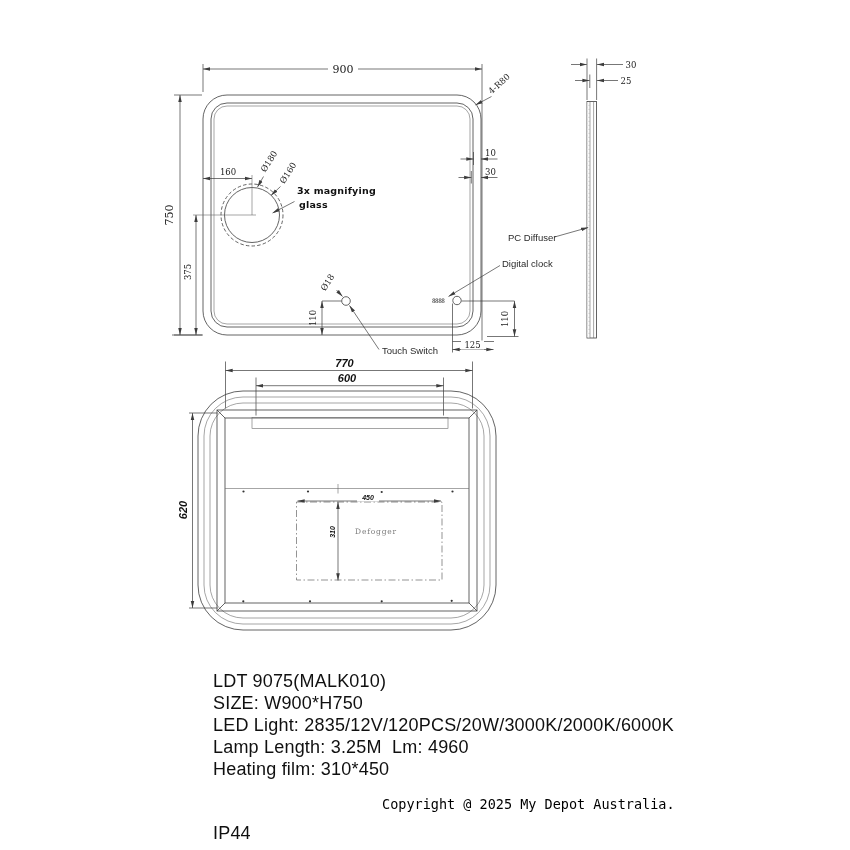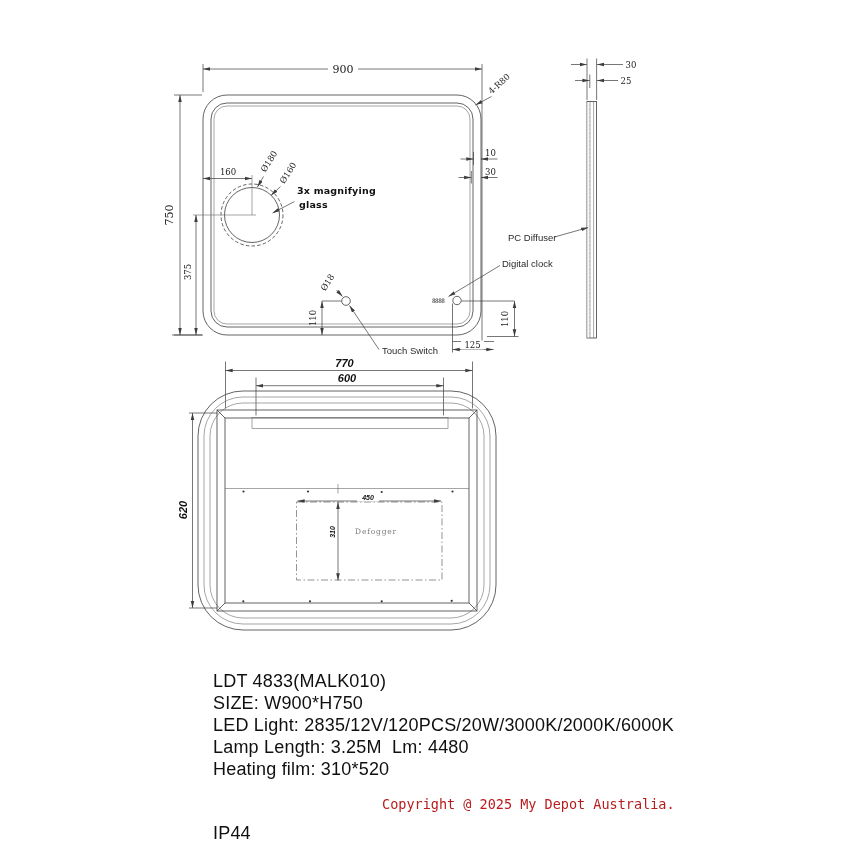--- a/index.html
+++ b/index.html
@@ -13,21 +13,21 @@
   .dtL{font-family:"DejaVu Serif",serif;font-size:11px;fill:#222;}
   .biL{font-family:"Liberation Sans",sans-serif;font-weight:bold;font-style:italic;font-size:11px;fill:#111;}
   .biS{font-family:"Liberation Sans",sans-serif;font-weight:bold;font-style:italic;font-size:7px;fill:#111;}
   .lbl{font-family:"Liberation Sans",sans-serif;font-size:9.5px;fill:#2a2a2a;}
   .mag{font-family:"DejaVu Sans",sans-serif;font-weight:bold;font-size:9.5px;fill:#111;letter-spacing:0.2px;}
   .mid{text-anchor:middle;}
   .clocktxt{font-family:"DejaVu Sans Mono",monospace;font-size:6px;fill:#333;letter-spacing:-0.5px;}
   .defog{font-family:"DejaVu Serif",serif;font-size:7.5px;fill:#7d7d7d;letter-spacing:0.8px;}
   .spec{position:absolute;left:213px;top:671px;font-size:18px;line-height:21.9px;color:#101010;
         letter-spacing:0.2px;white-space:pre;}
-  .wm{position:absolute;font-family:"DejaVu Sans Mono",monospace;font-size:13.5px;color:#b91c1c;white-space:pre;}
+  .wm{position:absolute;font-family:"DejaVu Sans Mono",monospace;font-size:13.5px;color:#000000;white-space:pre;}
   .wm1{left:382px;top:796px;}
   .wm2{left:371px;top:823px;}
 </style>
 </head>
 <body>
 
 <div id="canvas">
 
 <svg width="850" height="850" viewBox="0 0 850 850">
   <defs>
@@ -212,23 +212,23 @@
     </g>
     <g>
       <line x1="338" y1="502" x2="338" y2="580.5" class="dim" marker-start="url(#ar)" marker-end="url(#ar)"></line>
       <text transform="translate(334.5,532) rotate(-90)" class="biS mid">310</text>
     </g>
     <text x="376" y="534" class="defog mid">Defogger</text>
   </g>
 </svg>
 
 <div>
-  <div class="spec" style="top:671px">LDT 4833(MALK010)</div>
+  <div class="spec" style="top:671px">LDT 9075(MALK010)</div>
   <div class="spec" style="top:693px">SIZE: W900*H750</div>
   <div class="spec" style="top:715px">LED Light: 2835/12V/120PCS/20W/3000K/2000K/6000K</div>
-  <div class="spec" style="top:737px">Lamp Length: 3.25M  Lm: 4480</div>
-  <div class="spec" style="top:759px">Heating film: 310*520</div>
+  <div class="spec" style="top:737px">Lamp Length: 3.25M  Lm: 4960</div>
+  <div class="spec" style="top:759px">Heating film: 310*450</div>
   <div class="spec" style="top:823px">IP44</div>
 </div>
 
 <div class="wm wm1">Copyright @ 2025 My Depot Australia.</div>
 
 </div>
 
 </body></html>

